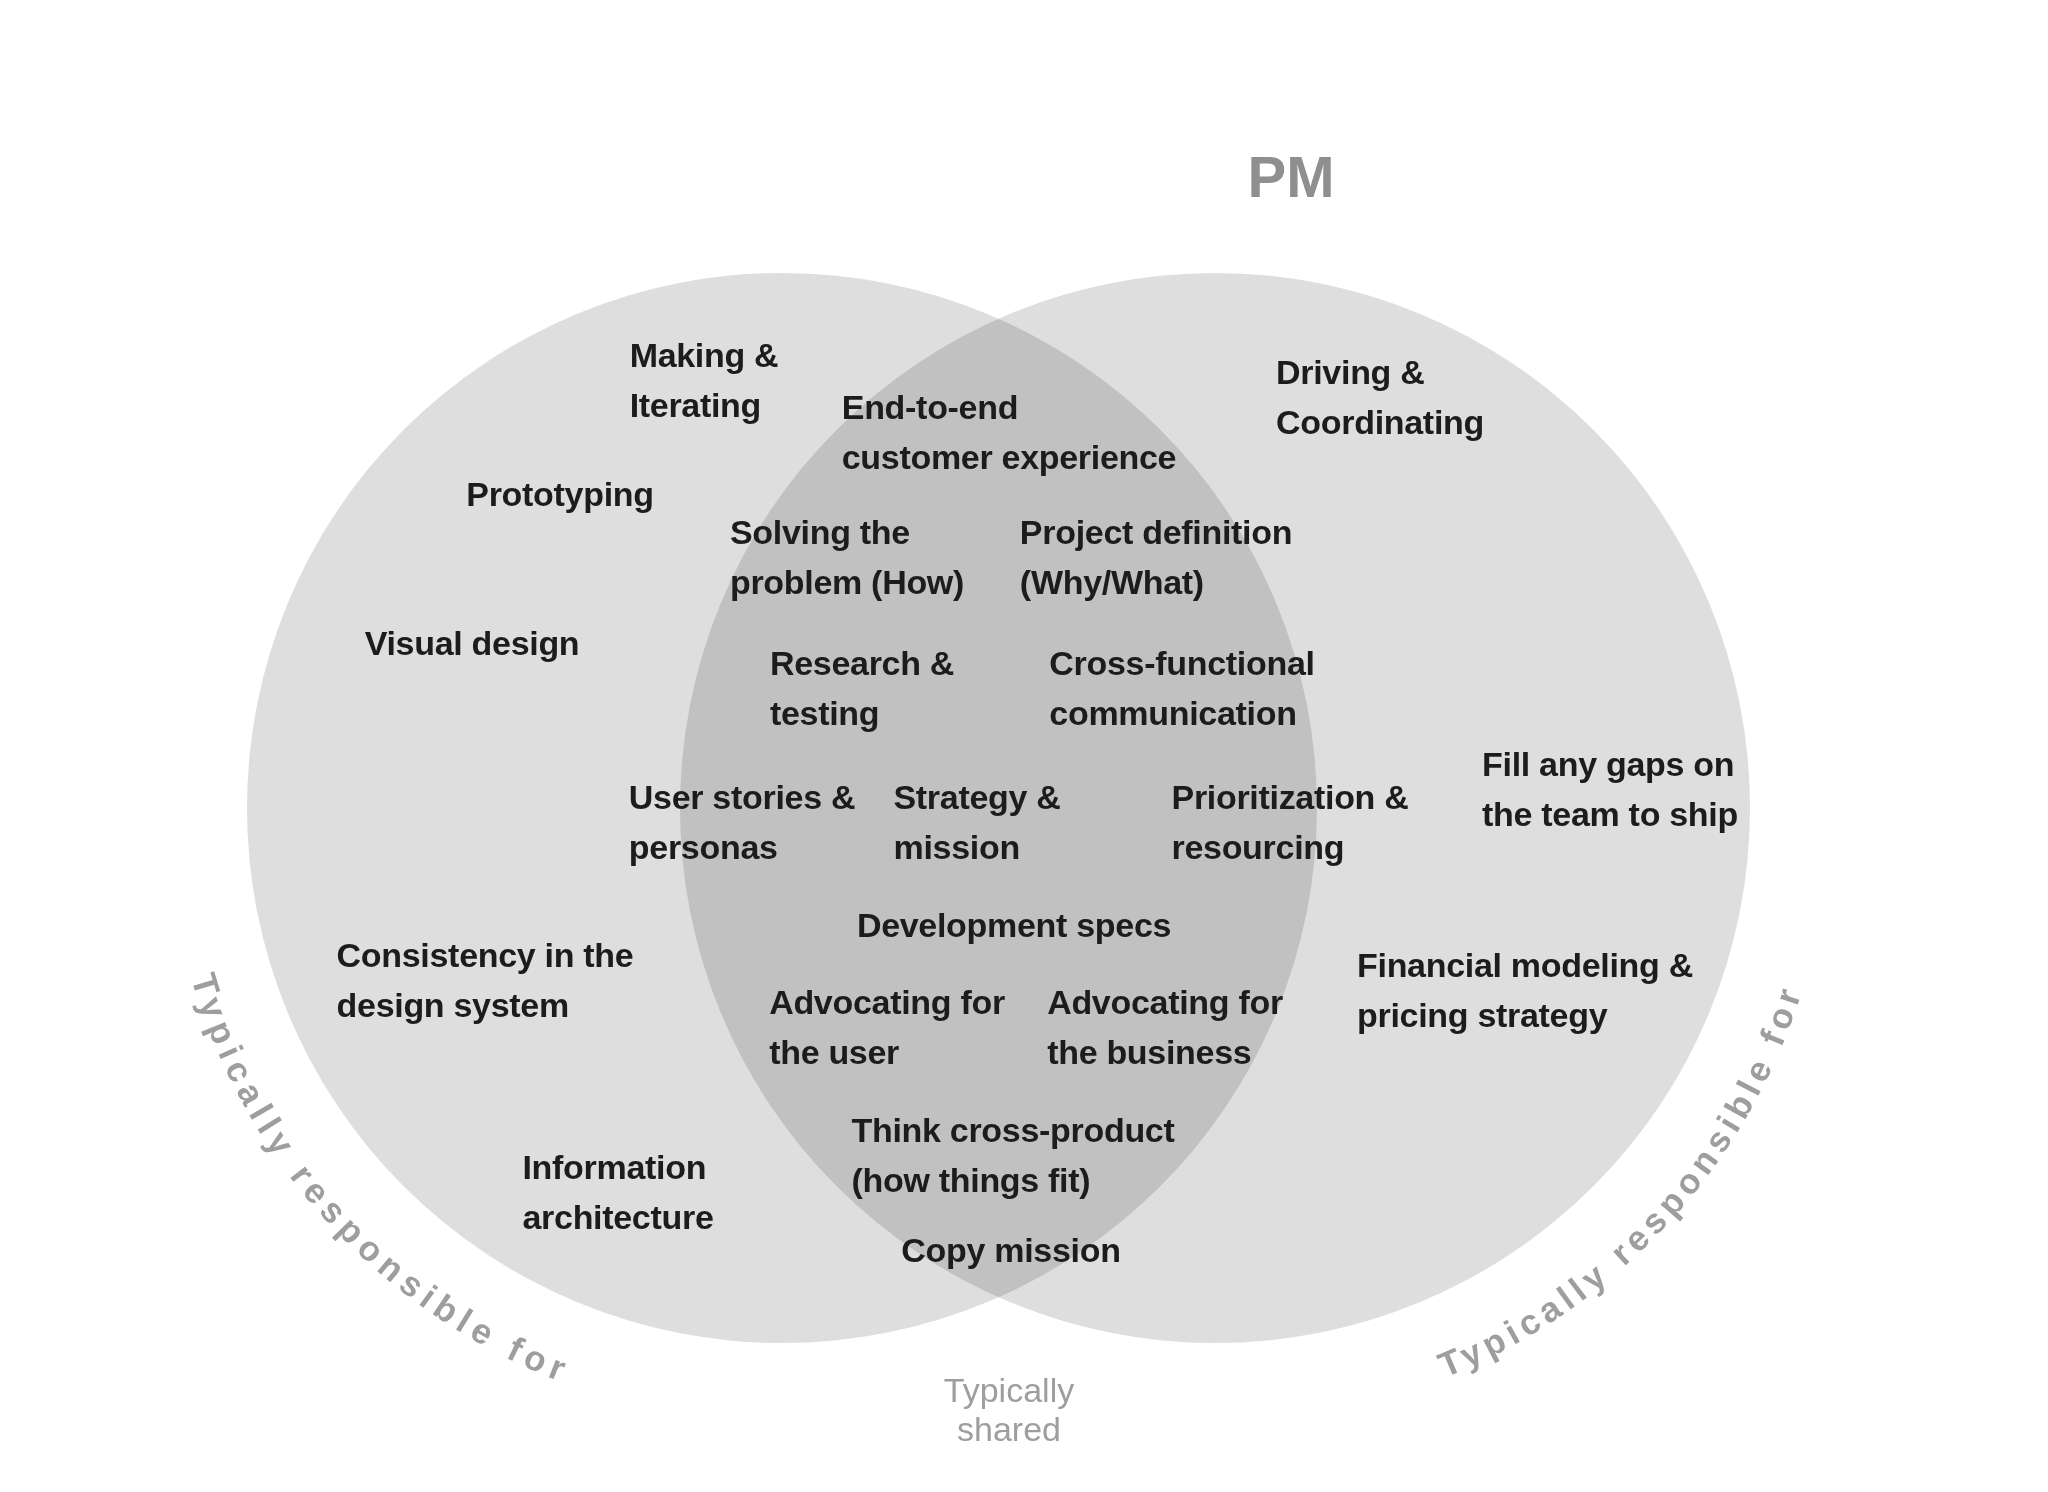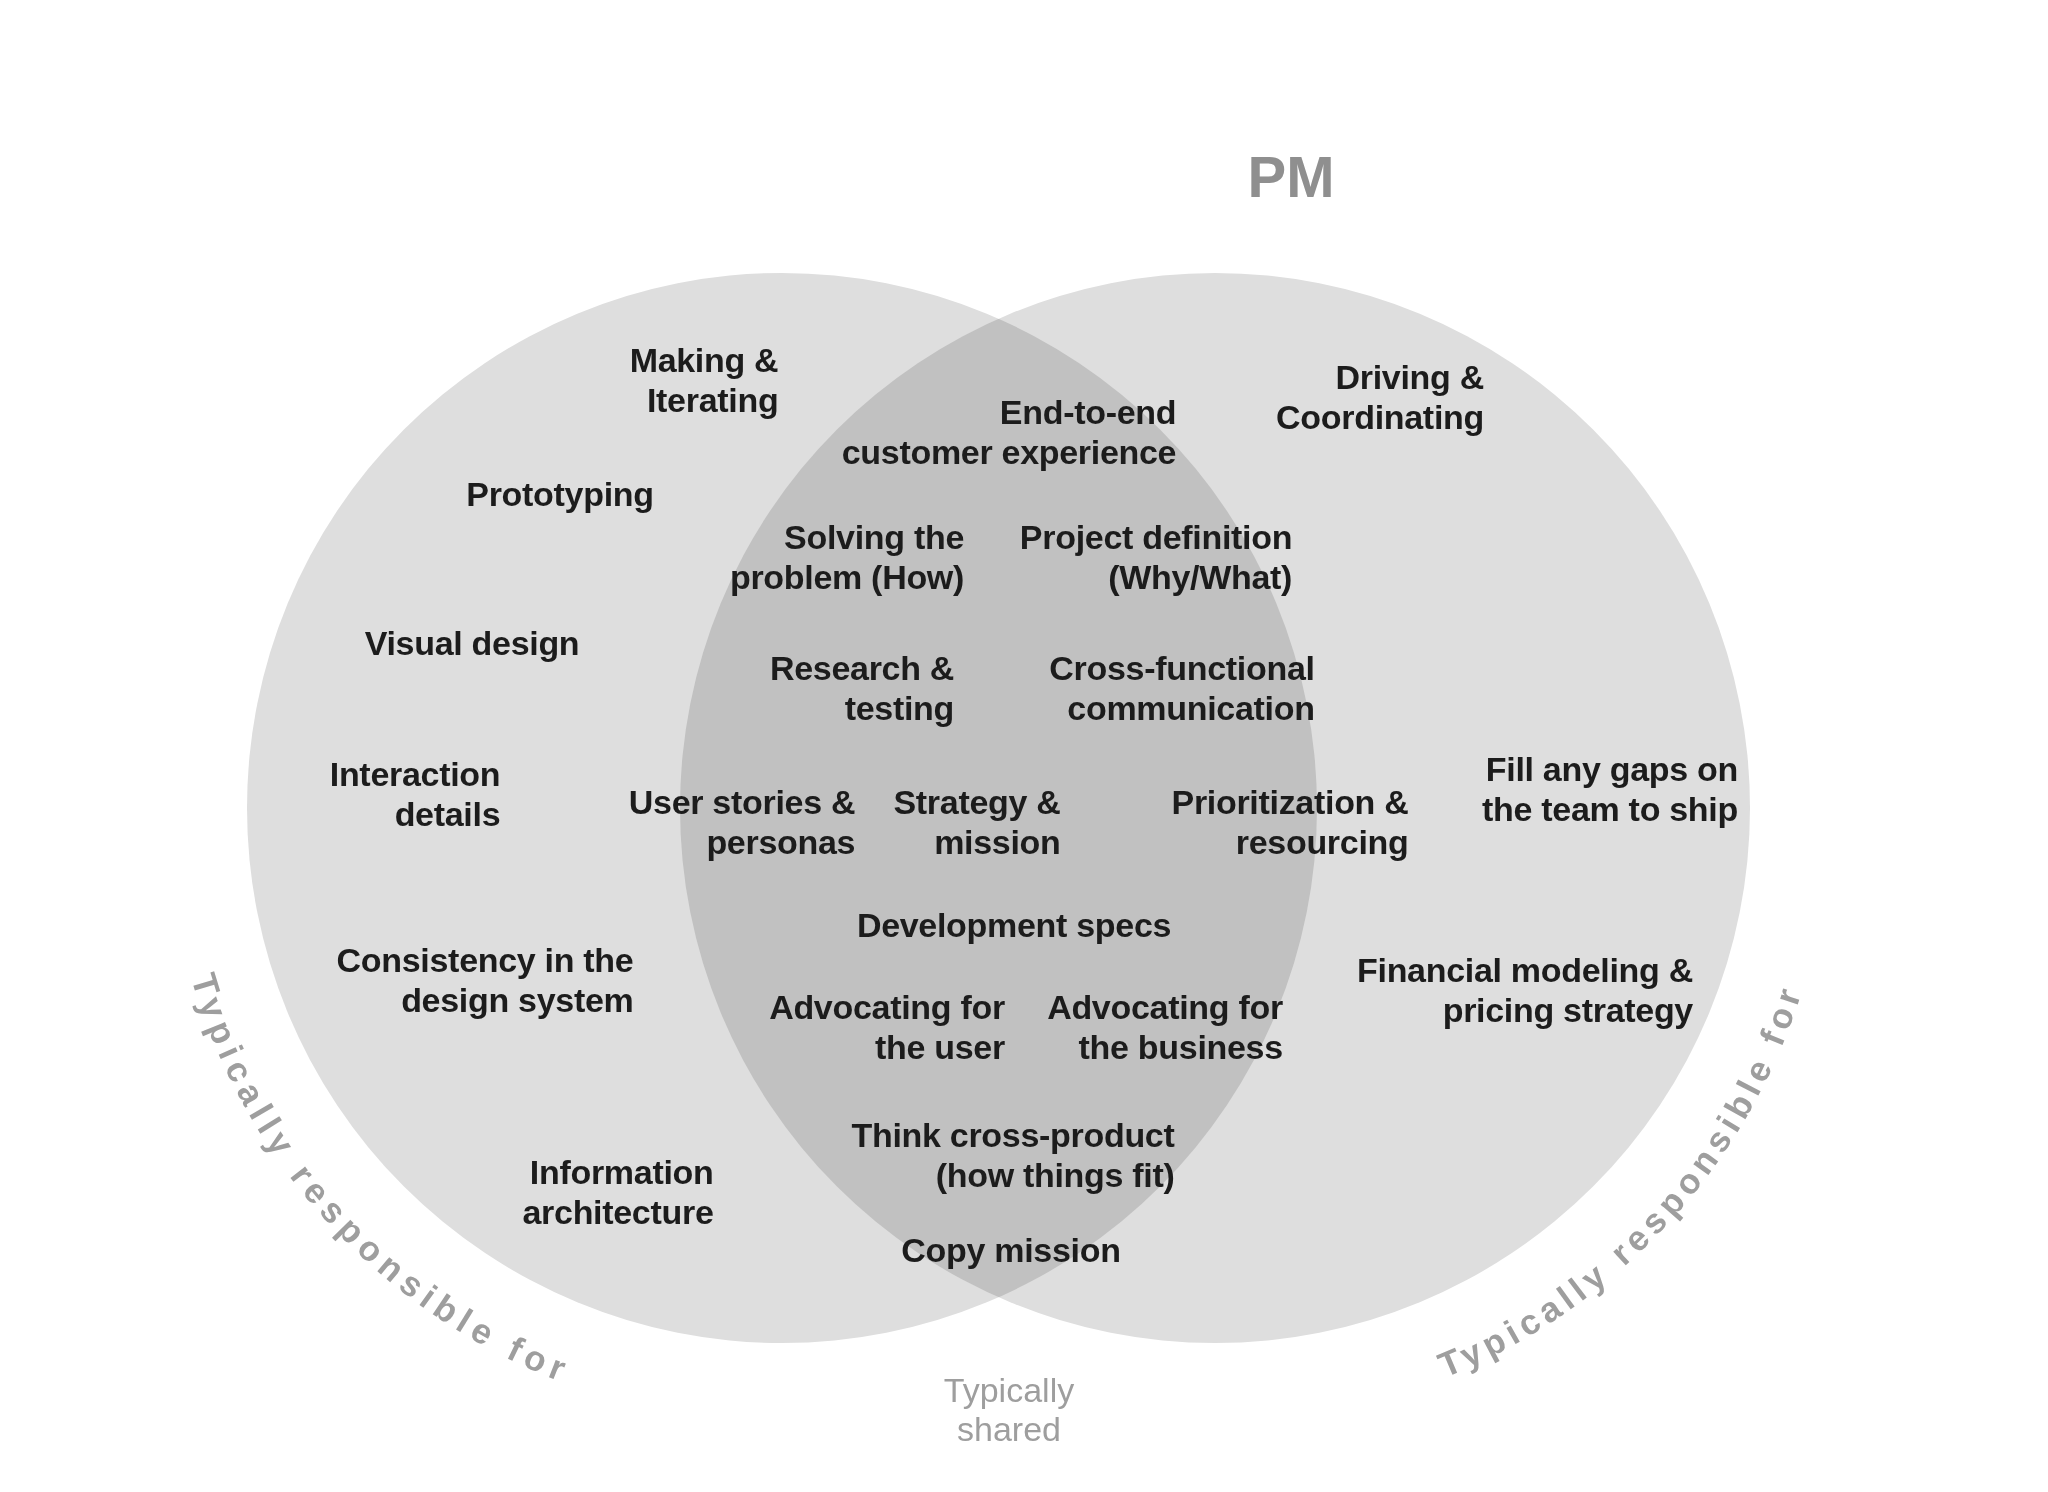--- a/index.html
+++ b/index.html
@@ -18,24 +18,24 @@
     font-weight: 700;
     font-size: 58px;
     color: #8f8f8f;
     white-space: nowrap;
   }
   .lbl {
     position: absolute;
     transform: translate(-50%, -50%);
     font-weight: 700;
     font-size: 34px;
-    line-height: 40px;
+    line-height: 50px;
     letter-spacing: -0.3px;
     color: #1c1c1c;
-    text-align: right;
+    text-align: left;
     white-space: pre-line;
   }
   .shared-note {
     position: absolute;
     transform: translate(-50%, -50%);
     font-weight: 400;
     font-size: 34px;
     line-height: 39px;
     color: #9e9e9e;
     text-align: center;
@@ -71,22 +71,20 @@
       <textPath href="#arcRight" textLength="545" lengthAdjust="spacing">Typically responsible for</textPath>
     </text>
   </svg>
 
   <div class="title" style="left:1291px; top:176px">PM</div>
 
   <div class="lbl" style="left:704px;  top:380px">Making &amp;
 Iterating</div>
   <div class="lbl" style="left:560px;  top:494px">Prototyping</div>
   <div class="lbl" style="left:472px;  top:643px">Visual design</div>
-  <div class="lbl" style="left:415px;  top:794px">Interaction
-details</div>
   <div class="lbl" style="left:485px;  top:980px">Consistency in the
 design system</div>
   <div class="lbl" style="left:618px;  top:1192px">Information
 architecture</div>
 
   <div class="lbl" style="left:847px;  top:557px">Solving the
 problem (How)</div>
   <div class="lbl" style="left:1009px; top:432px">End-to-end
 customer experience</div>
   <div class="lbl" style="left:1156px; top:557px">Project definition

